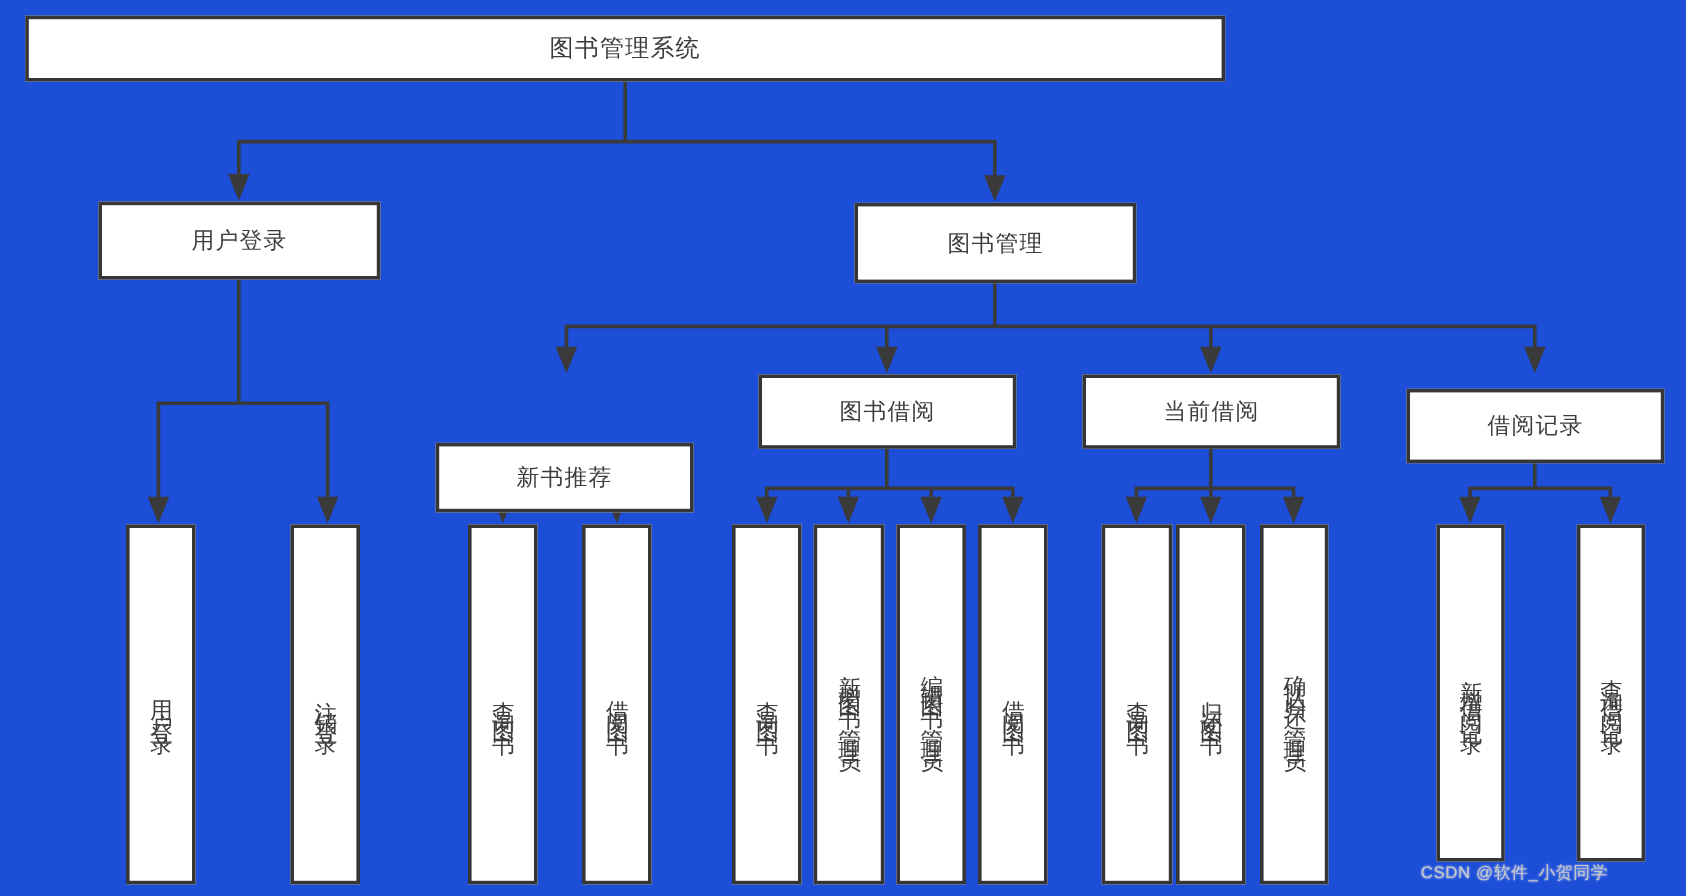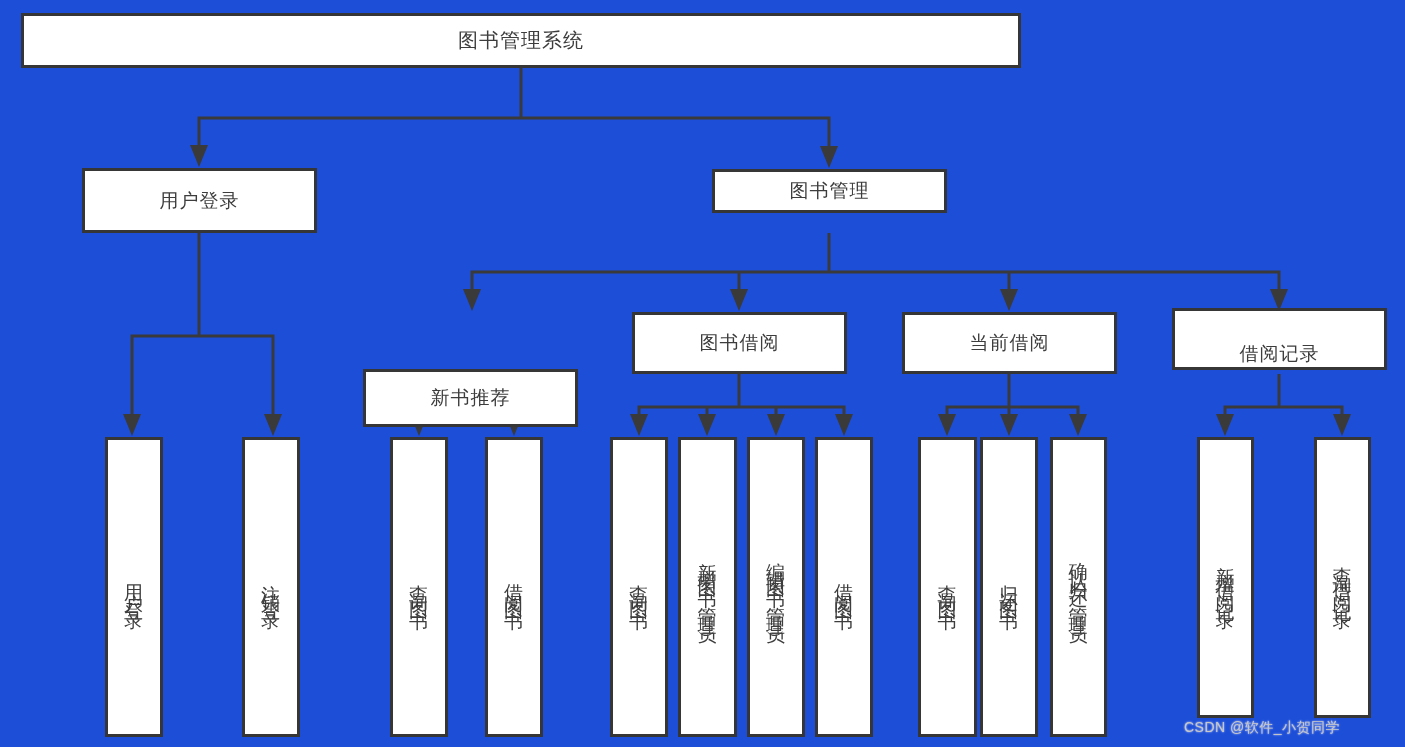--- a/index.html
+++ b/index.html
@@ -81,34 +81,34 @@
     </g>
   </svg>
 
   <div class="node h-node root-node" style="left:21px;top:13px;width:1000px;height:55px;">
     <span>图书管理系统</span>
   </div>
 
   <div class="node h-node" style="left:82px;top:168px;width:235px;height:65px;">
     <span>用户登录</span>
   </div>
-  <div class="node h-node" style="left:712px;top:169px;width:235px;height:44px;">
+  <div class="node h-node" style="left:712px;top:169px;width:235px;height:67px;">
     <span>图书管理</span>
   </div>
 
   <div class="node h-node" style="left:363px;top:328px;width:215px;height:58px;margin-top:41px;">
     <span>新书推荐</span>
   </div>
   <div class="node h-node" style="left:902px;top:312px;width:215px;height:62px;">
     <span>当前借阅</span>
   </div>
   <div class="node h-node" style="left:632px;top:312px;width:215px;height:62px;">
     <span>图书借阅</span>
   </div>
-  <div class="node h-node" style="left:1172px;top:308px;width:215px;height:62px;align-items:flex-end;">
+  <div class="node h-node" style="left:1172px;top:324px;width:215px;height:62px;">
     <span>借阅记录</span>
   </div>
 
   <div class="node v-node" style="left:105px;top:437px;width:58px;height:300px;">
     <span>用户登录</span>
   </div>
   <div class="node v-node" style="left:242px;top:437px;width:58px;height:300px;">
     <span>注销登录</span>
   </div>
 

